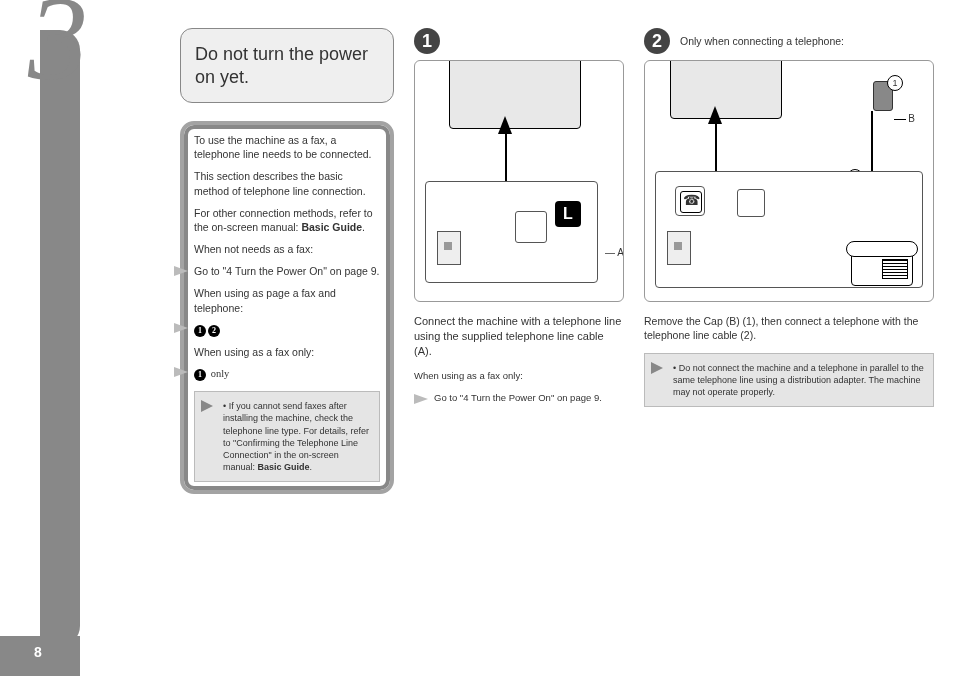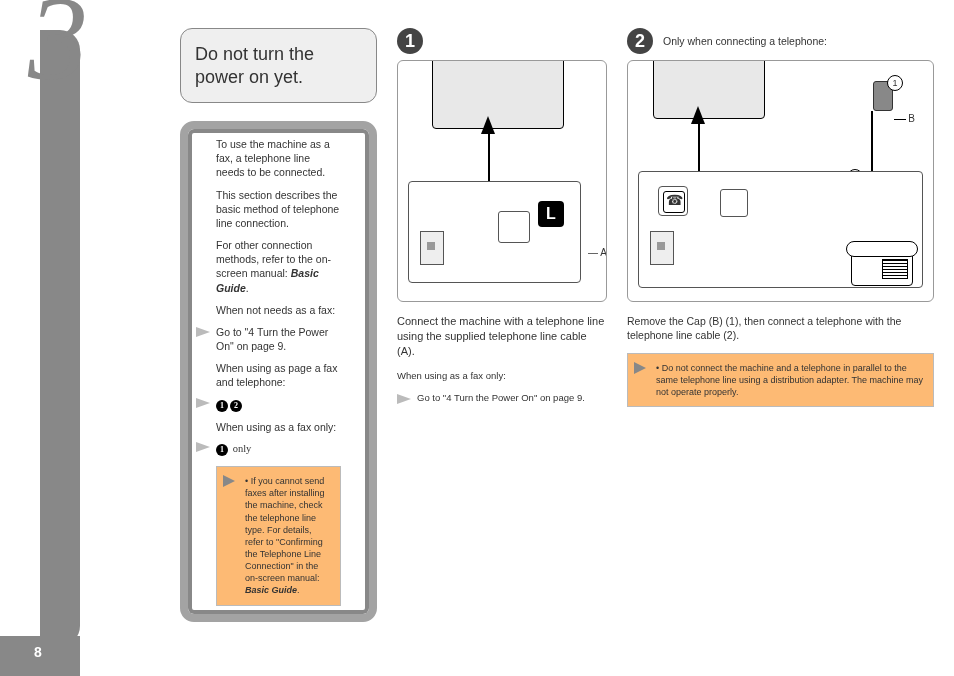--- a/index.html
+++ b/index.html
@@ -53,21 +53,21 @@
     font-size: 17px;
     white-space: nowrap;
     letter-spacing: 1px;
   }
   .cols {
     display: flex;
     gap: 20px;
     padding: 28px 20px 20px 100px;
     flex: 1;
   }
-  .col1 { width: 197px; }
+  .col1 { width: 214px; }
   .col2 { width: 210px; }
   .col3 { flex: 1; }
   .warn-box {
     border: 1px solid #888;
     border-radius: 12px;
     background: #efefef;
     padding: 14px 14px;
     font-size: 18px;
     color: #333;
     margin-bottom: 18px;
@@ -75,22 +75,22 @@
   }
   .intro-box {
     border: 2px solid #888;
     border-radius: 14px;
     background: #fff;
     padding: 10px 12px;
     box-shadow: 0 0 0 4px #888 inset;
     position: relative;
   }
   .intro-box {
-    border: 8px solid #a3a3a3;
-    padding: 8px 28px;
+    border: 4px solid #a3a3a3;
+    padding: 8px 10px;
   }
   .intro-box p { margin: 0 0 8px 0; font-size: 10.5px; line-height: 1.35; }
   .small { font-size: 9.5px; line-height: 1.35; }
   .indent { margin-left: 20px; position: relative; }
   .arrow-r {
     position: absolute;
     left: -20px;
     top: 2px;
     width: 0; height: 0;
     border-top: 5px solid transparent;
@@ -107,21 +107,21 @@
     color: #fff;
     font-size: 8px;
     font-weight: bold;
     text-align: center;
     line-height: 12px;
     margin-right: 2px;
   }
   .note-box {
     position: relative;
     border: 1px solid #bbb;
-    background: #fdba74;
+    background: #e5e5e5;
     padding: 8px 8px 8px 28px;
     margin-top: 10px;
     font-size: 9px;
     line-height: 1.35;
   }
   .note-box .tri {
     position: absolute;
     left: 6px; top: 8px;
     width: 0; height: 0;
     border-top: 6px solid transparent;
@@ -279,21 +279,21 @@
     background:#888;
     width:40px;
     height:24px;
     line-height:24px;
     text-align:left;
     padding-left:6px;
   }
   .page-num-wrap{
     position:absolute;left:0;bottom:0;width:80px;height:40px;background:#888;
   }
-  strong{font-weight:bold;font-style:italic;}
+  strong{font-weight:bold;}
 </style>
 </head>
 <body>
 
 <div class="page">
   <div class="side-tab">
     <div class="bg"></div>
     <div class="big-num">3</div>
     <div class="vtext">Connect the Telephone Line</div>
   </div>

